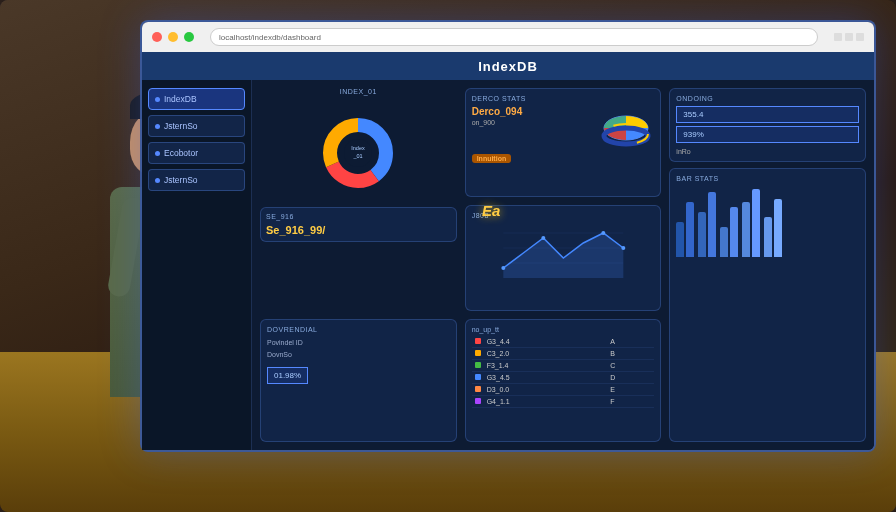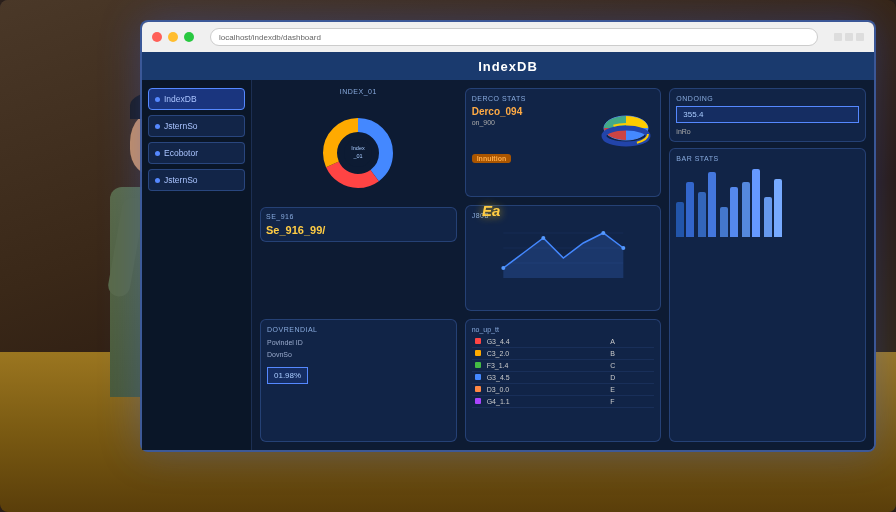--- a/index.html
+++ b/index.html
@@ -531,20 +531,21 @@
               </table>
           </div>
         </div>
 
         <div style="grid-column:3;grid-row:1/4;display:flex;flex-direction:column;gap:6px;">
 
           <div class="card" style="flex:0 0 auto;">
             <div class="card-title">ondoing</div>
             <div style="display:flex;flex-direction:column;gap:3px;">
               <div class="highlight-box">355.4</div>
+              <div class="highlight-box">939%</div>
               <div class="card-sub">inRo</div>
             </div>
           </div>
 
           <div class="card" style="flex:1;">
             <div class="card-title">Bar Stats</div>
             <div class="vertical-bars">
               <div class="v-bar-group">
                 <div class="v-bar" style="height:35px;background:#2255aa;"></div>
                 <div class="v-bar" style="height:55px;background:#3366cc;"></div>

